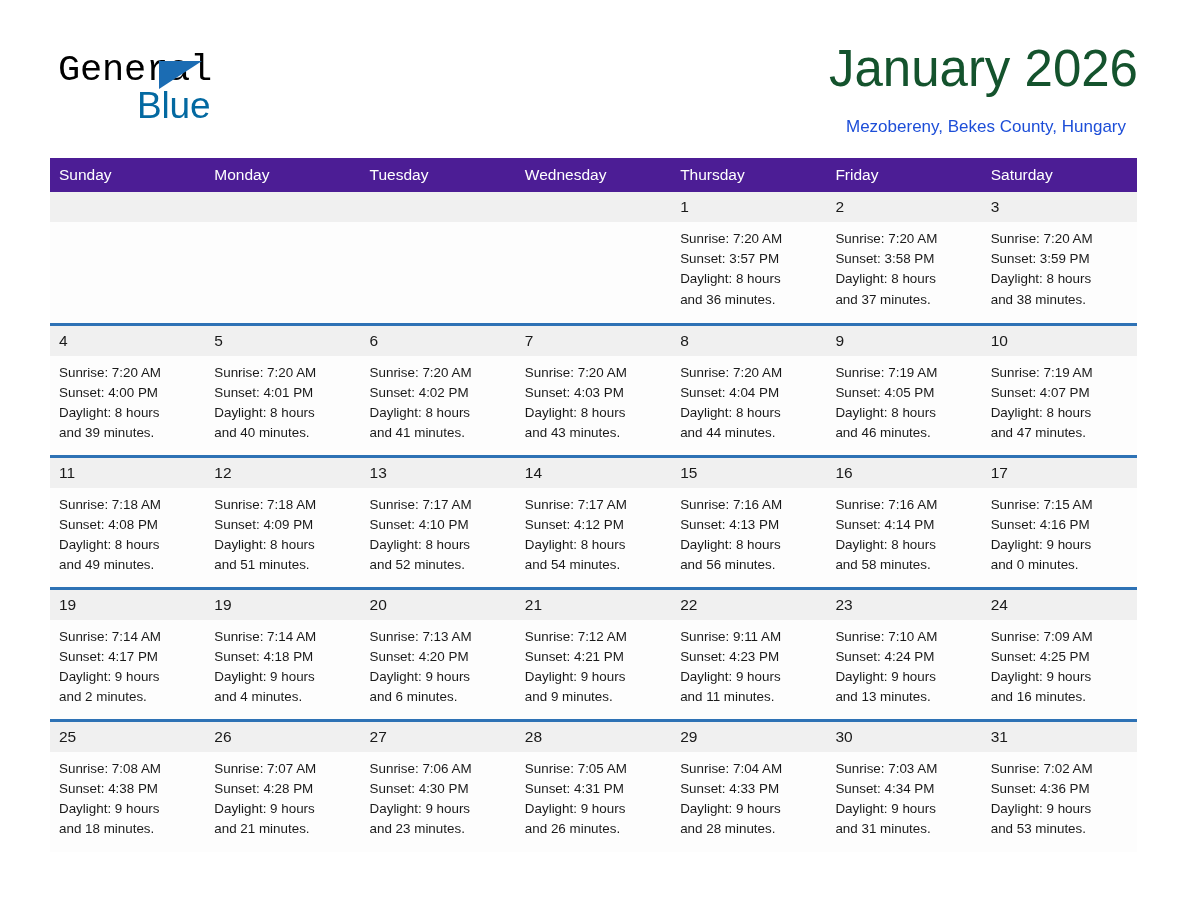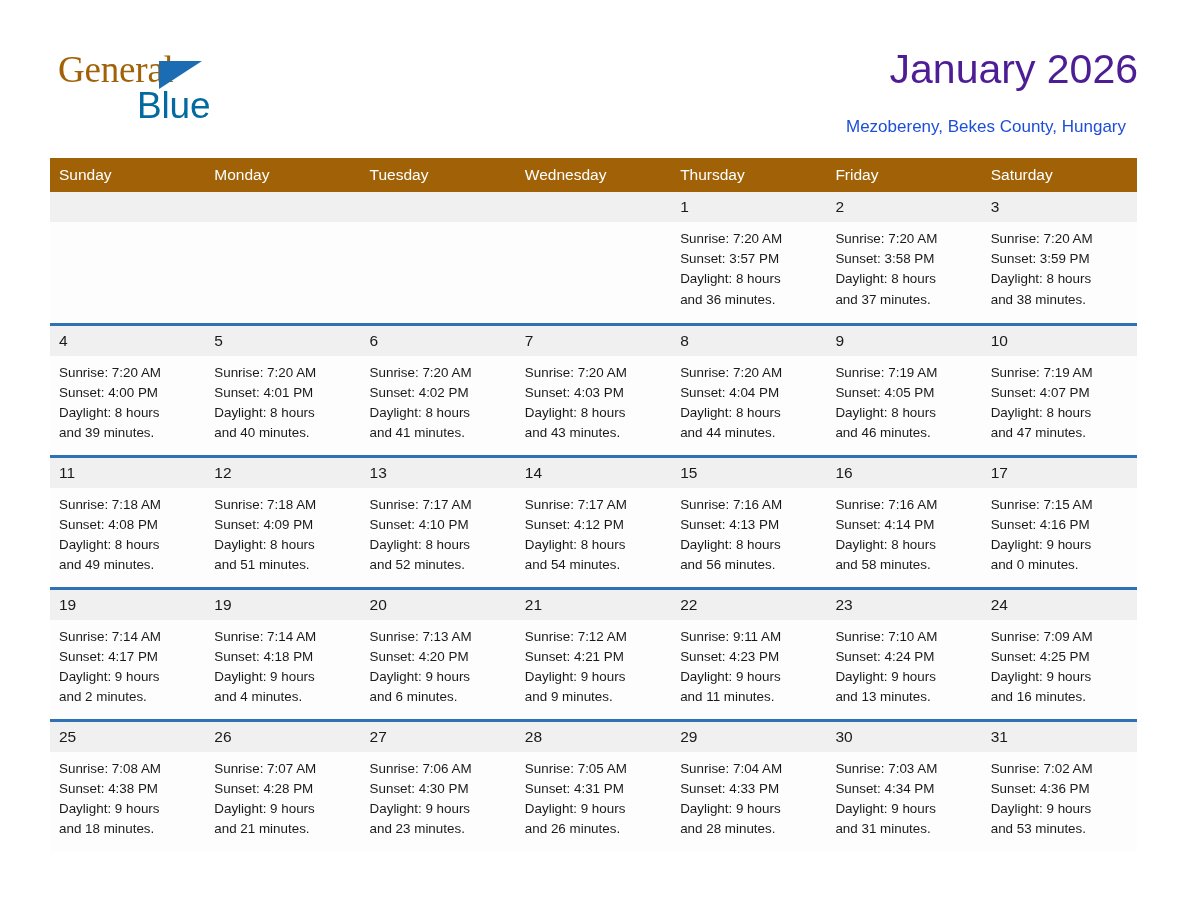--- a/index.html
+++ b/index.html
@@ -36,22 +36,22 @@
     top: 6px;
     width: 260px;
     height: 96px;
   }
   .logo-general {
     position: absolute;
     left: 0px;
     top: 0px;
     font-size: 37px;
     line-height: 40px;
-    color: #a16207;
-    font-family: Liberation Serif, serif;
+    color: #000000;
+    font-family: Liberation Mono, monospace;
     letter-spacing: -0.2px;
   }
   .logo-tri {
     position: absolute;
     left: 101px;
     top: 11px;
     width: 0;
     height: 0;
     border-left: 43px solid #1b6cb3;
     border-bottom: 28px solid transparent;
@@ -67,24 +67,24 @@
     letter-spacing: -0.2px;
   }
 
   .title-block {
     position: absolute;
     right: 0px;
     top: 0px;
     text-align: right;
   }
   .cal-title {
-    font-size: 41px;
+    font-size: 51px;
     line-height: 50px;
     font-weight: normal;
-    color: #4c1d95;
+    color: #14532d;
     margin: 0;
     letter-spacing: 0px;
   }
   .cal-subtitle {
     font-size: 17px;
     line-height: 34px;
     font-weight: normal;
     color: #1d4ed8;
     margin: 12px;
     padding-top: 4px;
@@ -93,21 +93,21 @@
   
   .calendar {
     position: absolute;
     left: 50px;
     top: 158px;
     width: 1087px;
     border-collapse: collapse;
     table-layout: fixed;
   }
   .calendar th {
-    background: #a16207;
+    background: #4c1d95;
     color: #ffffff;
     font-weight: normal;
     font-size: 15.5px;
     line-height: 18px;
     text-align: left;
     padding: 8px 0 8px 9px;
     height: 18px;
     border: none;
     margin-top: 20px;
   }

